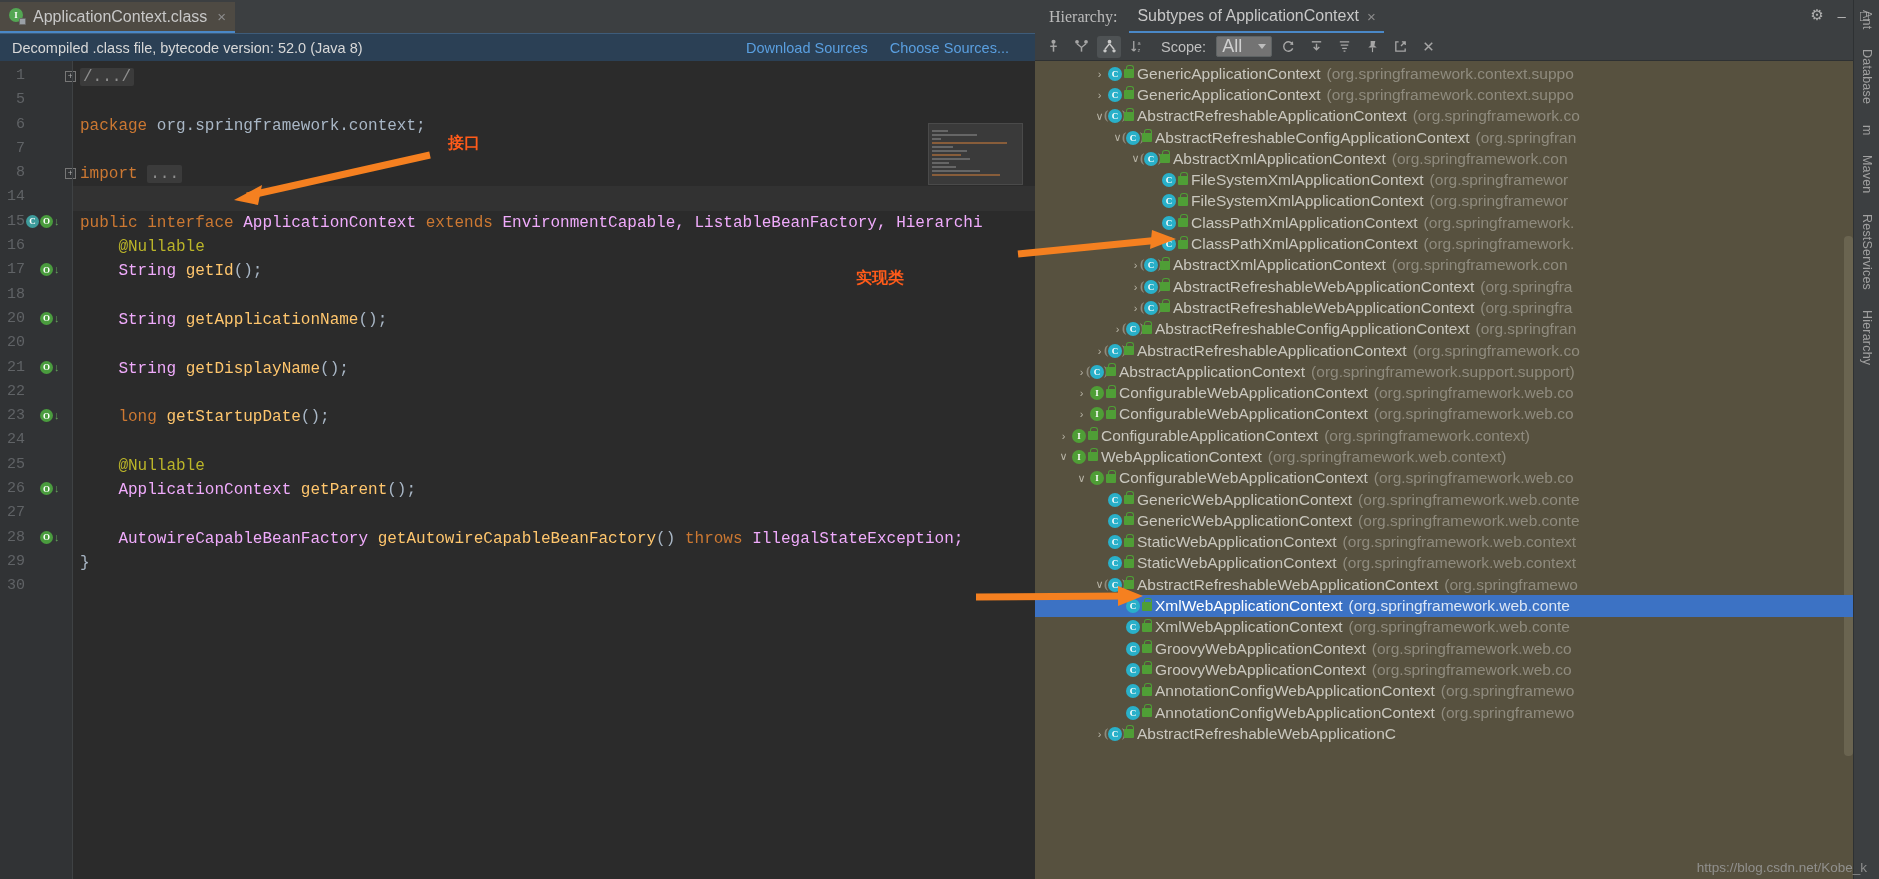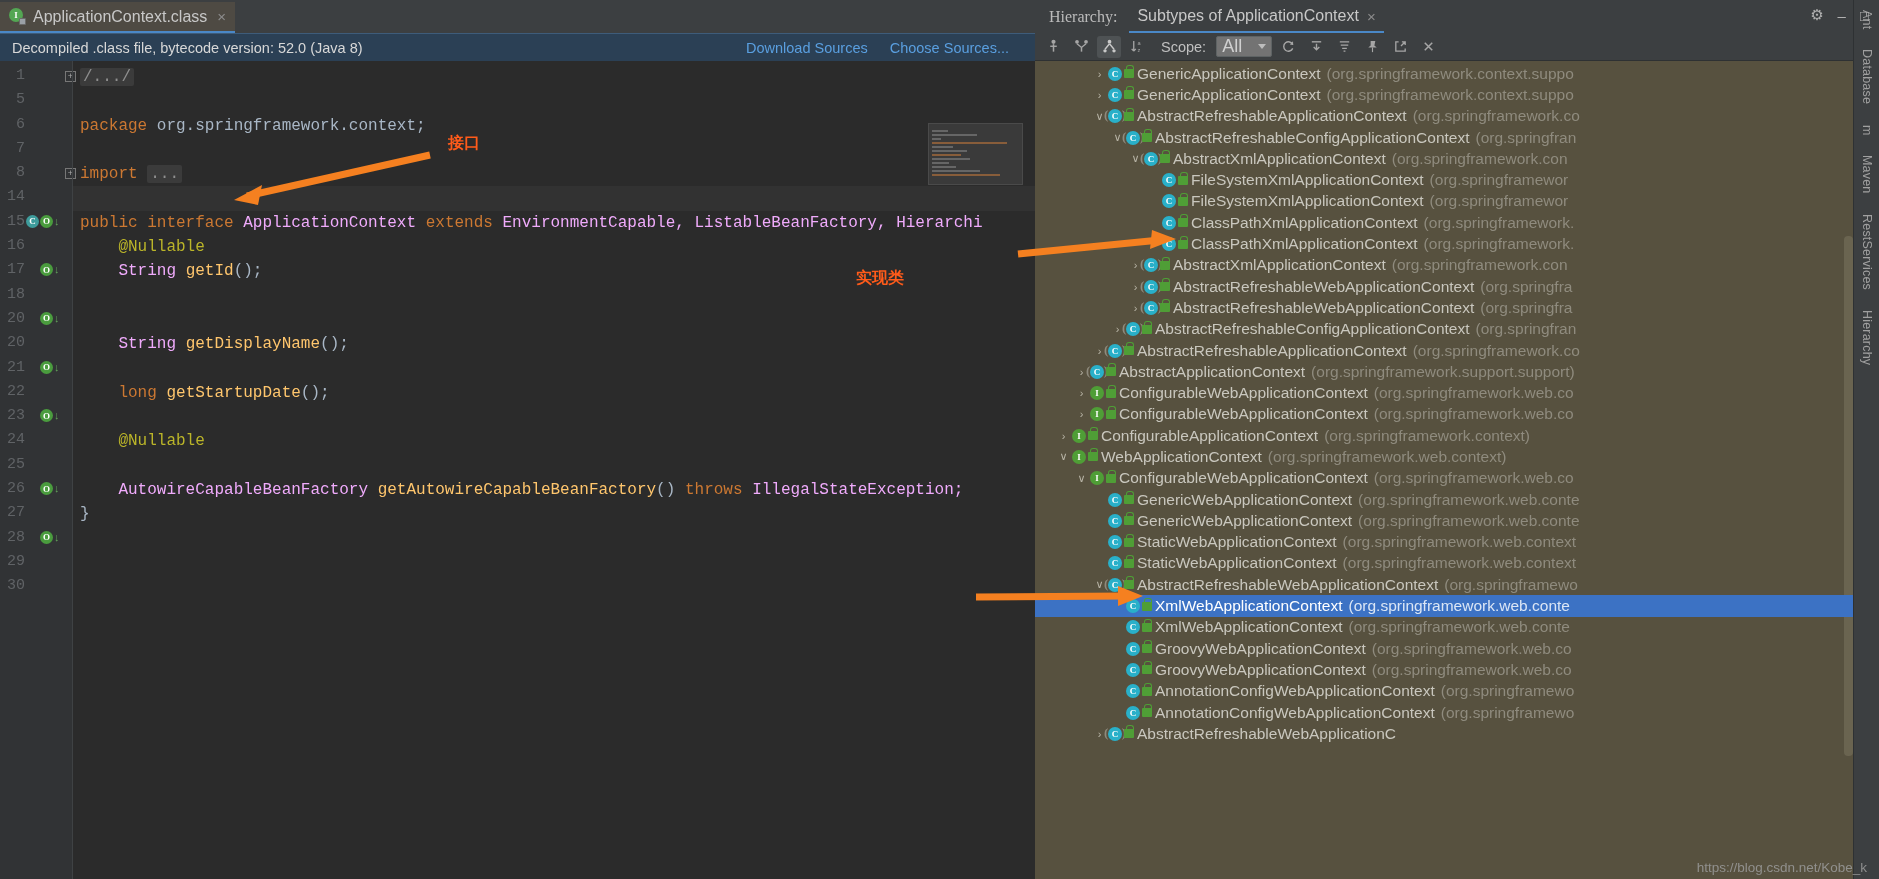--- a/index.html
+++ b/index.html
@@ -313,26 +313,28 @@
       <div class="cline"><span class="fold-chip">/.../</span></div>
           <div class="cline"></div>
           <div class="cline"><span class="kw">package </span><span class="pln">org.springframework.context;</span></div>
           <div class="cline"></div>
           <div class="cline"><span class="kw">import </span><span class="fold-chip">...</span></div>
           <div class="cline hl"></div>
           <div class="cline"><span class="kw">public interface </span><span class="cls">ApplicationContext </span><span class="kw">extends </span><span class="cls">EnvironmentCapable, ListableBeanFactory, Hierarchi</span></div>
           <div class="cline"><span class="ann">    @Nullable</span></div>
           <div class="cline"><span class="cls">    String </span><span class="mth">getId</span><span class="pln">();</span></div>
           <div class="cline"></div>
+          <div class="cline"><span class="cls">    String </span><span class="mth">getApplicationName</span><span class="pln">();</span></div>
           <div class="cline"></div>
           <div class="cline"><span class="cls">    String </span><span class="mth">getDisplayName</span><span class="pln">();</span></div>
           <div class="cline"></div>
           <div class="cline"><span class="kw">    long </span><span class="mth">getStartupDate</span><span class="pln">();</span></div>
           <div class="cline"></div>
           <div class="cline"><span class="ann">    @Nullable</span></div>
+          <div class="cline"><span class="cls">    ApplicationContext </span><span class="mth">getParent</span><span class="pln">();</span></div>
           <div class="cline"></div>
           <div class="cline"><span class="cls">    AutowireCapableBeanFactory </span><span class="mth">getAutowireCapableBeanFactory</span><span class="pln">() </span><span class="kw">throws </span><span class="cls">IllegalStateException;</span></div>
           <div class="cline"><span class="pln">}</span></div>
           <div class="cline"></div>
         </div>
 
       <div class="minimap">
         <i style="width:18%"></i>
           <i style="width:52%"></i>
           <i style="width:10%"></i>

